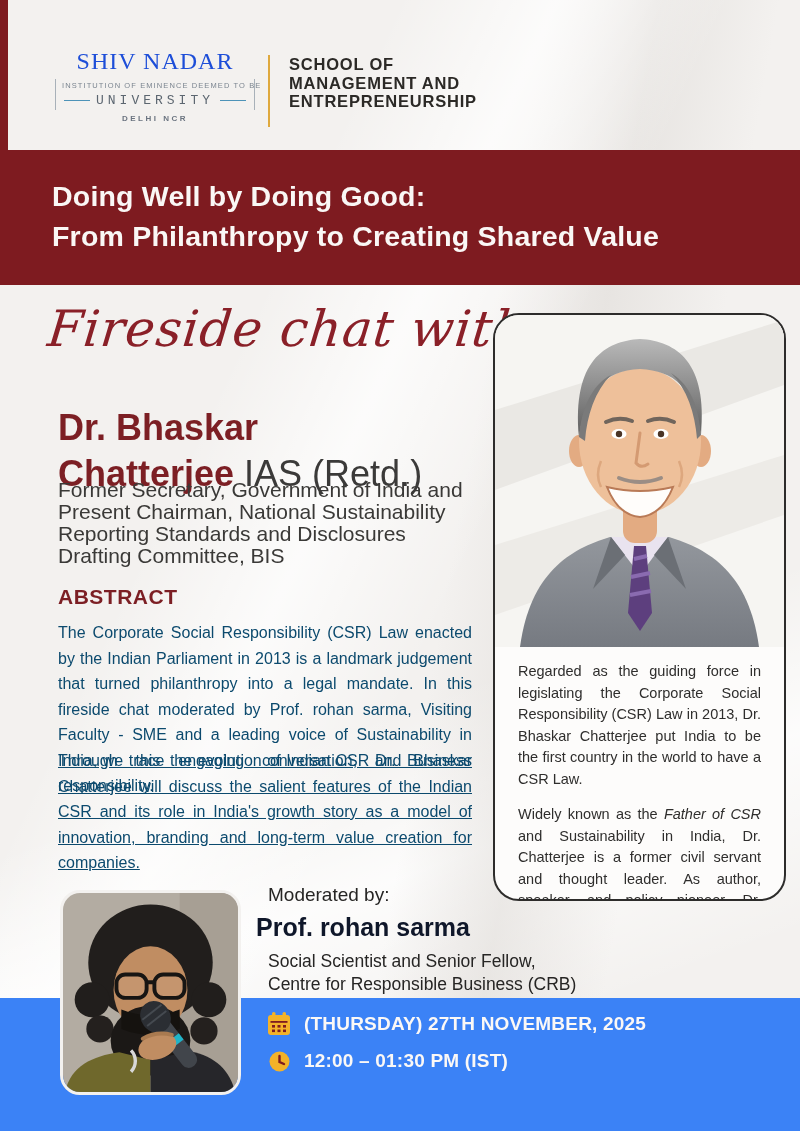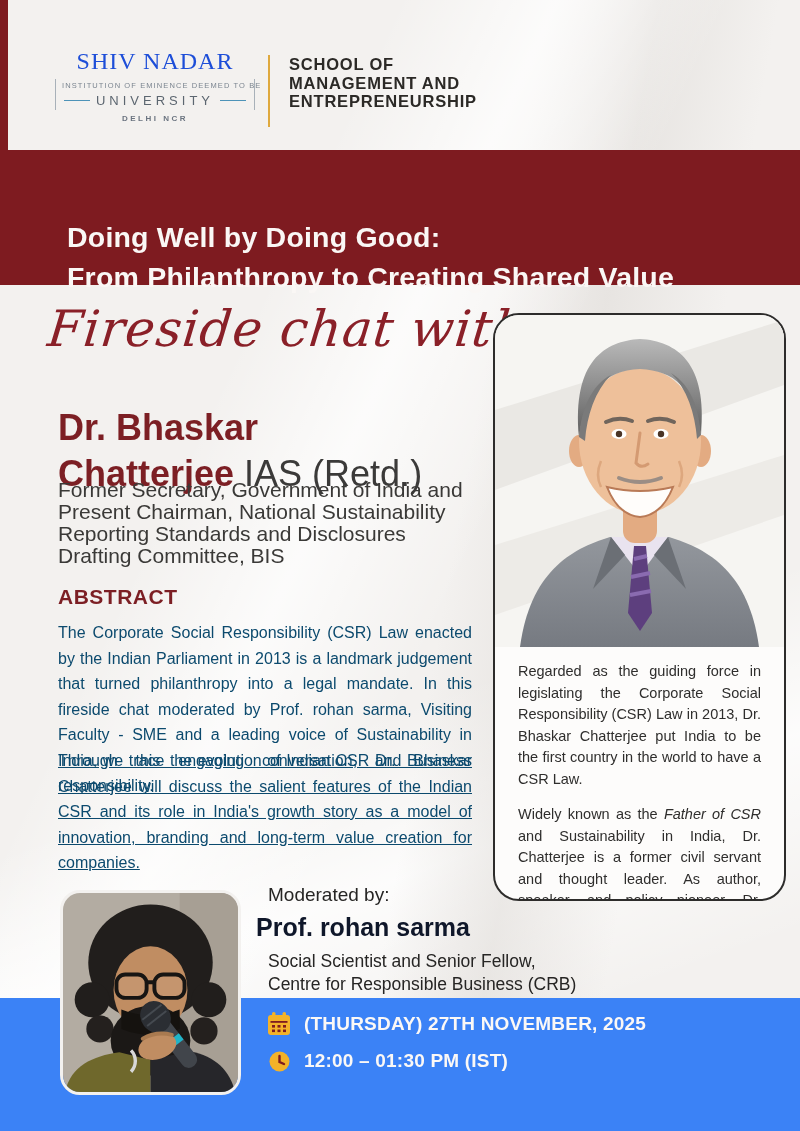--- a/index.html
+++ b/index.html
@@ -25,34 +25,34 @@
   
   .left-stripe { position: absolute; left: 0; top: 0; width: 8px; height: 152px; background: #7e1b20; }
 
   .header { position: absolute; left: 0; top: 0; width: 800px; height: 150px; }
 
   .logo-block { position: absolute; left: 55px; top: 48px; width: 200px; text-align: center; }
   .logo-name { font-family: "Liberation Serif", serif; font-weight: 400; font-size: 24px;
     letter-spacing: 1px; color: #1d4ed8; white-space: nowrap; }
   .logo-mid { margin-top: 4px; padding: 2px 6px; border-left: 1.5px solid #a8b1b9; border-right: 1.5px solid #a8b1b9; }
   .logo-tagline { font-size: 7.5px; letter-spacing: 1.1px; color: #7b8590; white-space: nowrap; }
-  .logo-univ-row { display: flex; align-items: center; justify-content: center; gap: 6px; margin-top: 3px; }
+  .logo-univ-row { display: flex; align-items: center; justify-content: center; gap: 6px; margin-top: 3px; font-family: Liberation Mono, monospace; }
   .logo-univ-dash { width: 26px; border-top: 1.5px solid #4d93b8; }
   .logo-univ { font-size: 13px; letter-spacing: 4px; color: #5c6670; white-space: nowrap; }
   .logo-location { margin-top: 4px; font-size: 8px; font-weight: 700; letter-spacing: 2.5px; color: #6b7480; }
 
   .header-divider { position: absolute; left: 268px; top: 55px; width: 2px; height: 72px; background: #dfa93e; }
 
   .school-block { position: absolute; left: 289px; top: 55px; color: #2b2926;
     font-size: 16.5px; font-weight: 700; letter-spacing: 0.8px; line-height: 18.5px; }
 
   
   .banner { position: absolute; left: 0; top: 150px; width: 800px; height: 135px;
     background: #7e1b20; color: #faf7f5; }
-  .banner-inner { position: absolute; left: 67px; top: 26px; margin-top: 41px; }
+  .banner-inner { position: absolute; left: 52px; top: 26px; }
   .banner-line { font-size: 28.5px; font-weight: 700; line-height: 40px; letter-spacing: 0.2px; }
 
   
   .script-title { position: absolute; left: 48px; top: 300px; width: 420px;
     font-family: "DejaVu Serif", serif; font-style: italic; font-weight: 400;
     font-size: 50px; color: #8a2028; transform: skewX(-6deg); letter-spacing: 1px; white-space: nowrap; }
 
   .speaker-heading { position: absolute; left: 58px; top: 405px; width: 430px;
     font-size: 36px; font-weight: 700; line-height: 46px; color: #7c1f24; }
   .speaker-suffix { font-weight: 400; color: #3b3a39; }

